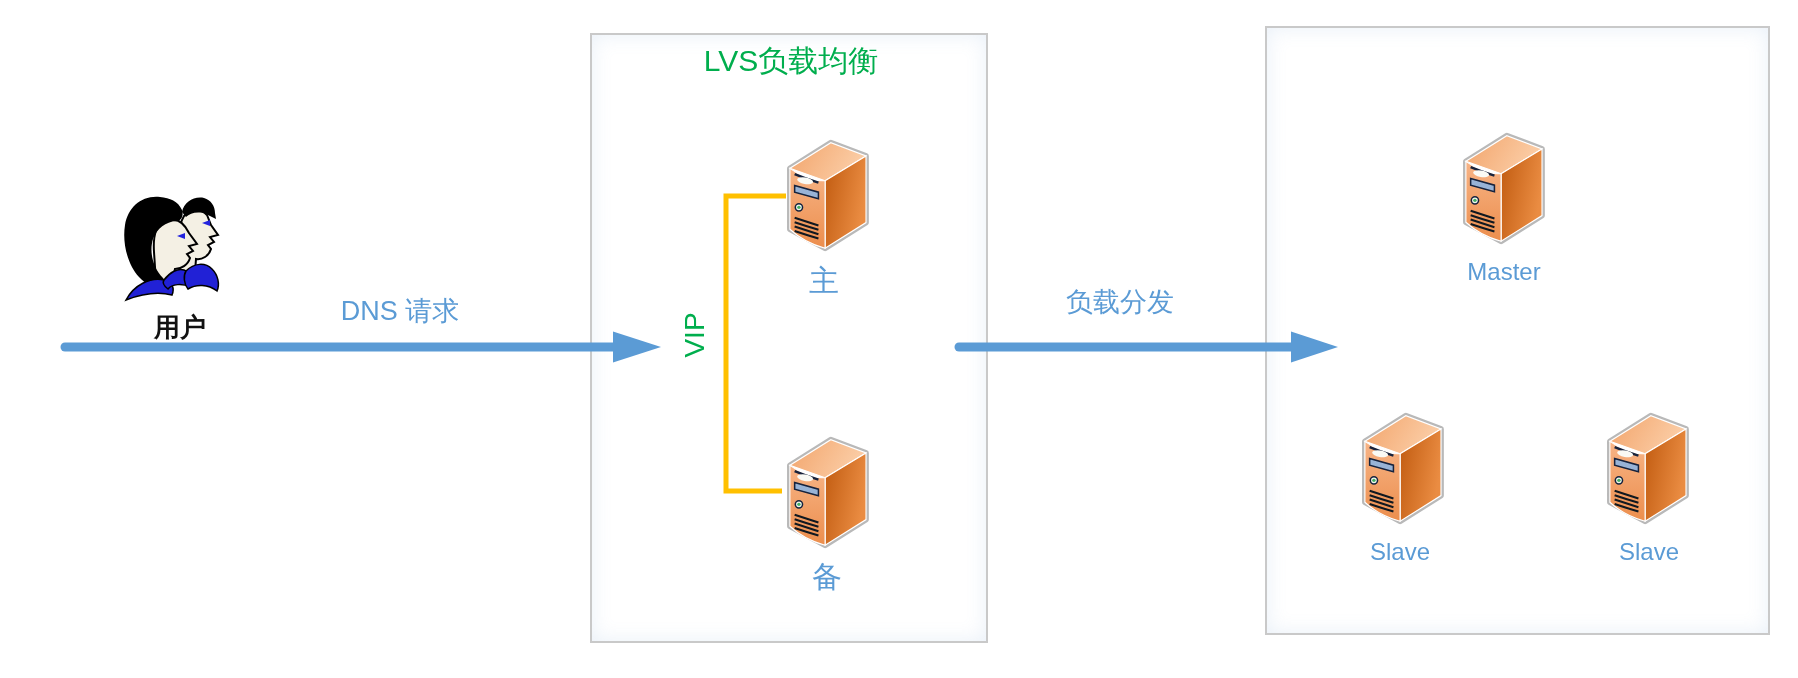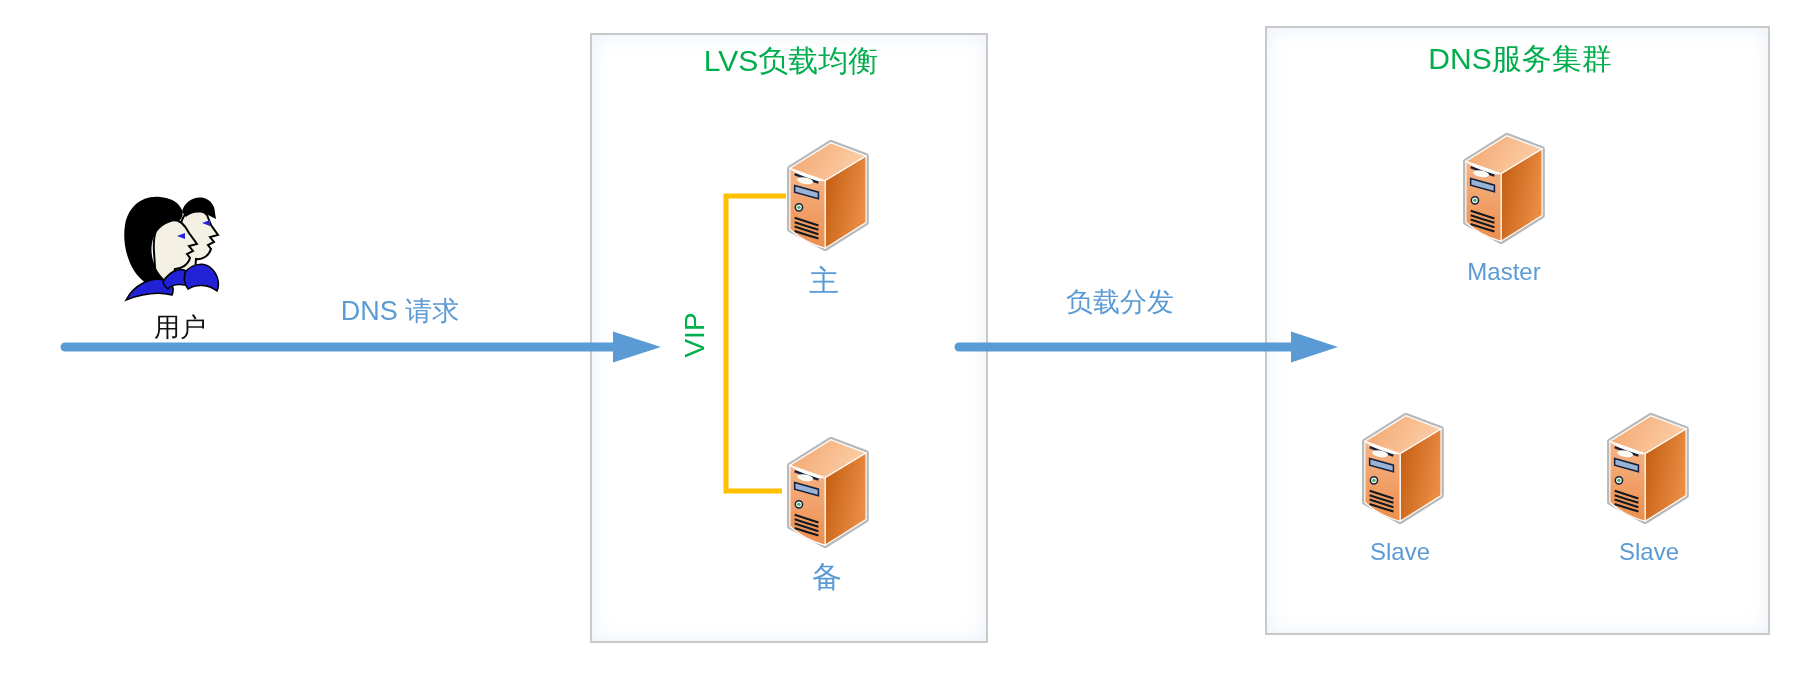--- a/index.html
+++ b/index.html
@@ -25,21 +25,21 @@
   .arrow-label{
     position:absolute;transform:translate(-50%,-50%);
     color:var(--label-blue,#5b9bd5);font-size:27px;white-space:nowrap;
   }
   .vip-label{
     position:absolute;transform:translate(-50%,-50%) rotate(-90deg);
     color:var(--title-green,#00ae4d);font-size:28px;white-space:nowrap;
   }
   .user-label{
     position:absolute;transform:translate(-50%,-50%);
-    color:#111111;font-size:26px;font-family:"Liberation Serif",serif;white-space:nowrap;
+    color:#111111;font-size:26px;font-family:"Liberation Serif",serif;white-space:nowrap;font-weight:bold;
   }
   .overlay{position:absolute;left:0;top:0;pointer-events:none;}
   .arrow-line{stroke:var(--arrow-blue,#5b9bd5);stroke-width:9;stroke-linecap:round;}
   .arrow-head{fill:var(--arrow-blue,#5b9bd5);stroke:none;}
   .vip-line{stroke:var(--vip-gold,#ffc000);stroke-width:5;fill:none;stroke-linejoin:miter;}
   .server-svg,.user-svg{position:absolute;}
   .hidden-defs{position:absolute;width:0;height:0;overflow:hidden;}
 </style>
 </head>
 <body>
@@ -75,21 +75,20 @@
         <path d="M 12,95.2 Q 24,99.2 37,103.2" fill="none" stroke="#101820" stroke-width="2.2"></path>
         <path d="M 12,99.8 Q 24,103.8 37,107.8" fill="none" stroke="#101820" stroke-width="2.2"></path>
       </symbol>
     </defs>
   </svg>
 
   <div class="group-box" style="left:582px;top:33px;width:398px;height:610px;"></div>
   <div class="group-box" style="left:1257px;top:26px;width:505px;height:609px;"></div>
 
   <div class="group-title" style="left:783px;top:61px;">LVS负载均衡</div>
-  <div class="group-title" style="left:1512px;top:59px;">DNS服务集群</div>
 
   <svg class="overlay" width="1798" height="678" viewBox="0 0 1798 678">
     <g>
       <line class="arrow-line" x1="57" y1="347" x2="609" y2="347"></line>
       <polygon class="arrow-head" points="605,331.5 653,347 605,362.5"></polygon>
     </g>
     <g>
       <line class="arrow-line" x1="951" y1="347" x2="1287" y2="347"></line>
       <polygon class="arrow-head" points="1283,331.5 1330,347 1283,362.5"></polygon>
     </g>

